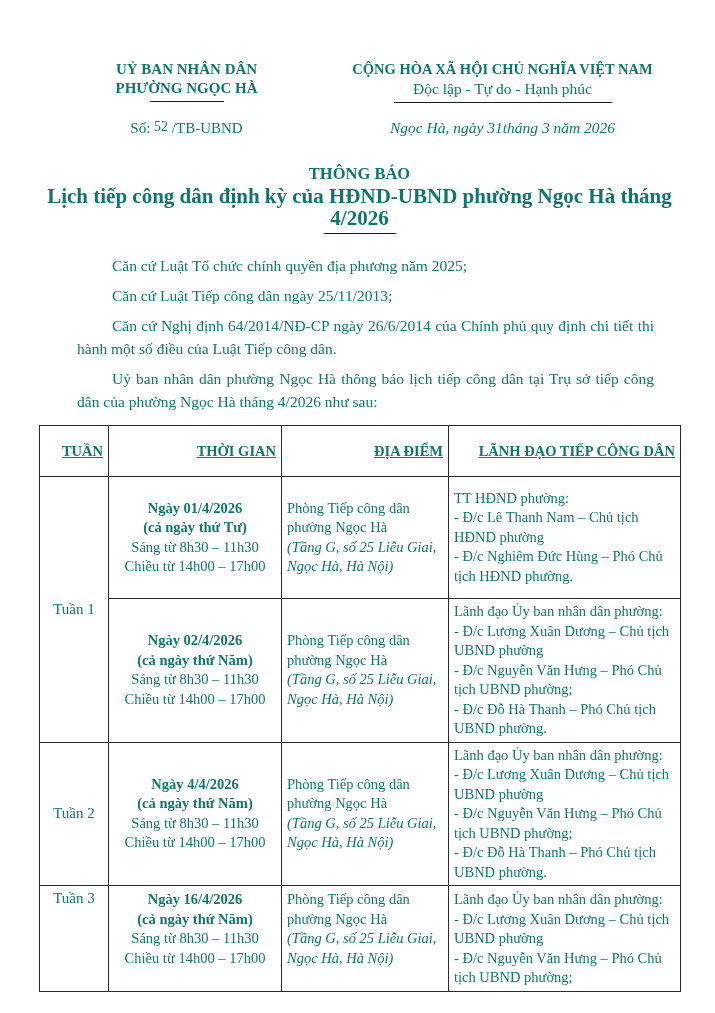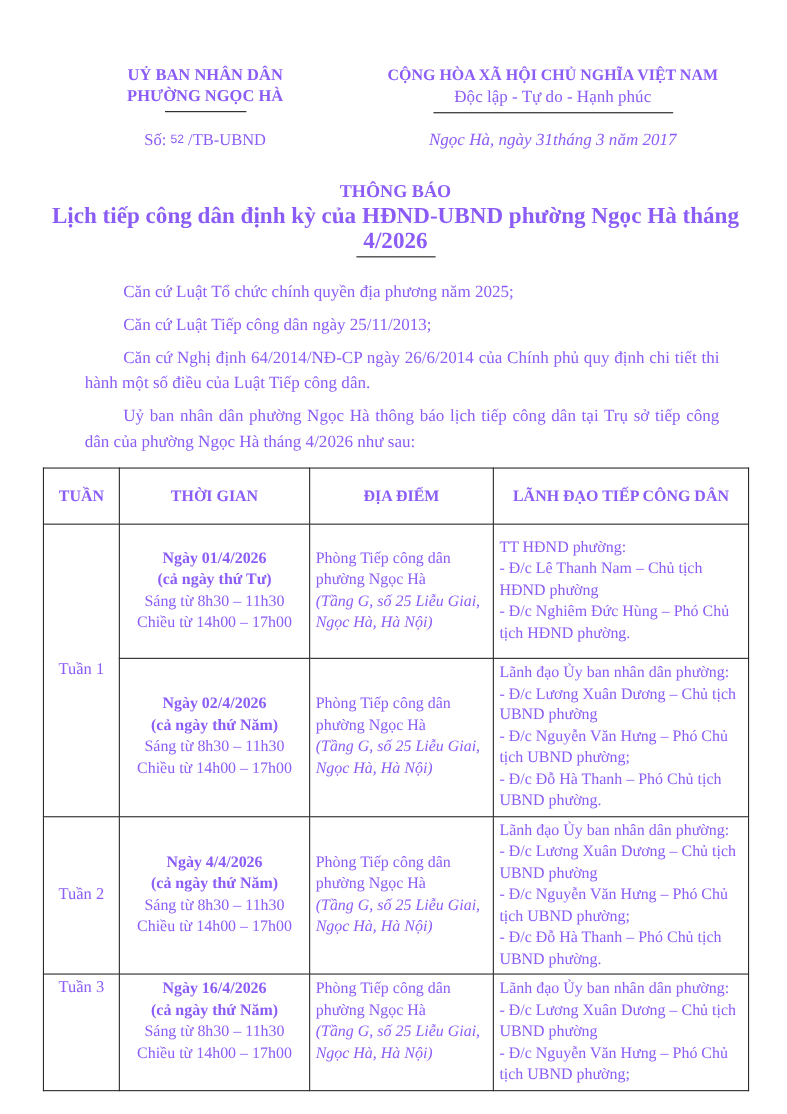--- a/index.html
+++ b/index.html
@@ -1,37 +1,37 @@
 <!DOCTYPE html>
 <html><head>
 <meta charset="utf-8">
 <style>
   html,body{margin:0;padding:0;background:#ffffff;}
   .page{
     position:relative;
     width:715px;height:1013px;
     background:#ffffff;
     font-family:"Liberation Serif","DejaVu Serif",serif;
-    color:#8b5cf6;
+    color:#0f766e;
     overflow:hidden;
     box-sizing:border-box;
     padding:60px 35px 0 39px;
   }
   
   .doc-header{display:flex;justify-content:space-between;align-items:flex-start;}
   .hdr-left{width:255px;text-align:center;margin-left:20px;}
   .hdr-right{width:345px;text-align:center;margin-right:5px;}
   .hdr-line1-left{font-weight:bold;font-size:15px;line-height:19px;}
   .hdr-line2-left{font-weight:bold;font-size:15px;line-height:19px;}
   .hdr-rule-left{width:74px;height:0;border-bottom:1.4px solid #1c1c1c;margin:3px auto 0 auto;}
   .hdr-line1-right{font-weight:bold;font-size:14.5px;line-height:19px;white-space:nowrap;}
   .hdr-line2-right{font-weight:normal;font-size:15.5px;line-height:20px;}
   .hdr-rule-right{width:218px;height:0;border-bottom:1.4px solid #1c1c1c;margin:3px auto 0 auto;}
   .doc-number-row{margin-top:18px;font-size:15px;text-align:center;}
-  .doc-number{font-family:Liberation Sans, sans-serif;font-size:11px;position:relative;top:-2px;}
+  .doc-number{font-family:Liberation Serif, serif;font-size:14px;position:relative;top:-2px;}
   .date-row{margin-top:16px;font-style:italic;font-size:15.5px;text-align:center;}
   
   .title-block{margin-top:26px;text-align:center;}
   .title-main{font-weight:bold;font-size:16.5px;line-height:22px;}
   .title-sub{font-weight:bold;font-size:21px;line-height:22px;}
   .title-rule{width:72px;height:0;border-bottom:1.4px solid #1c1c1c;margin:4px auto 0 auto;}
   
   .body-text{margin:20px 0 0 23px;width:592px;}
   .para{font-size:15.5px;line-height:23px;text-align:justify;text-indent:35px;margin:0 0 7px 15px;}
   
@@ -46,21 +46,21 @@
   table.schedule col.c2{width:173px;}
   table.schedule col.c3{width:167px;}
   table.schedule col.c4{width:232px;}
   table.schedule th, table.schedule td{
     border:1.5px solid #2a2a2a;
     padding:3px 5px;
     vertical-align:middle;
     overflow:hidden;
   }
   table.schedule th{
-    font-weight:bold;text-align:center;height:44px;font-size:14.5px;
+    font-weight:bold;text-align:right;height:44px;font-size:14.5px;text-decoration:underline;
   }
   .cell-week{text-align:center;font-size:15px;}
   .cell-time{text-align:center;line-height:19.5px;}
   .cell-time .bold{font-weight:bold;}
   .cell-place{line-height:19.5px;padding-left:8px;}
   .cell-place .addr{font-style:italic;}
   .cell-leaders{line-height:19.5px;padding-left:7px;padding-right:4px;}
   tr.row-h1{height:122px;}
   tr.row-h2{height:141px;}
   tr.row-h3{height:125px;}
@@ -81,21 +81,21 @@
         <span>Số:</span>
         <span class="doc-number">52</span>
         <span>/TB-UBND</span>
       </div>
     </div>
     <div class="hdr-right">
       <div class="hdr-line1-right">CỘNG HÒA XÃ HỘI CHỦ NGHĨA VIỆT NAM</div>
       <div class="hdr-line2-right">Độc lập - Tự do - Hạnh phúc</div>
       <div class="hdr-rule-right"></div>
       <div class="date-row">
-        <span>Ngọc Hà, ngày</span> <span>31</span><span>tháng 3 năm 2017</span>
+        <span>Ngọc Hà, ngày</span> <span>31</span><span>tháng 3 năm 2026</span>
       </div>
     </div>
   </div>
 
   <div class="title-block">
     <div class="title-main">THÔNG BÁO</div>
     <div class="title-sub">Lịch tiếp công dân định kỳ của HĐND-UBND phường Ngọc Hà tháng 4/2026</div>
     <div class="title-rule"></div>
   </div>
 

